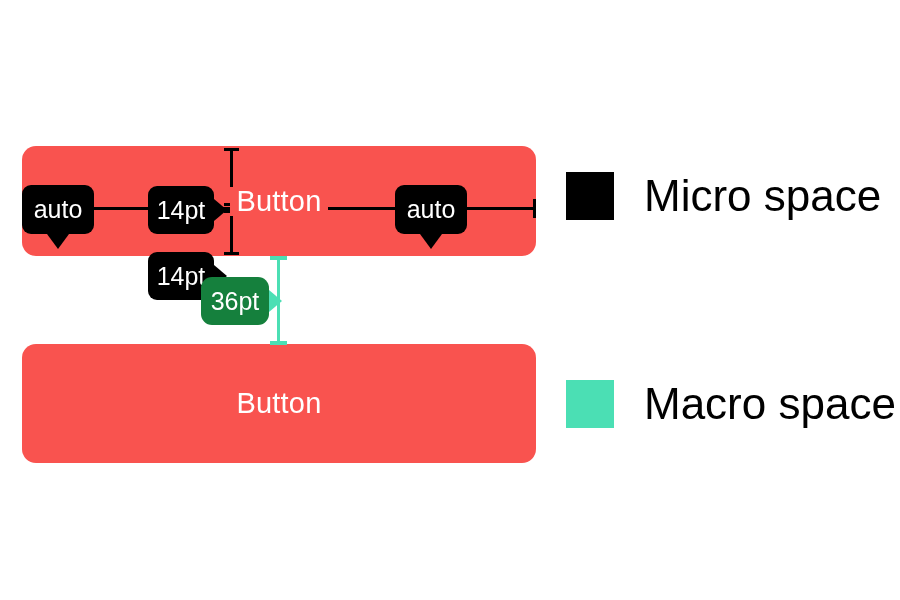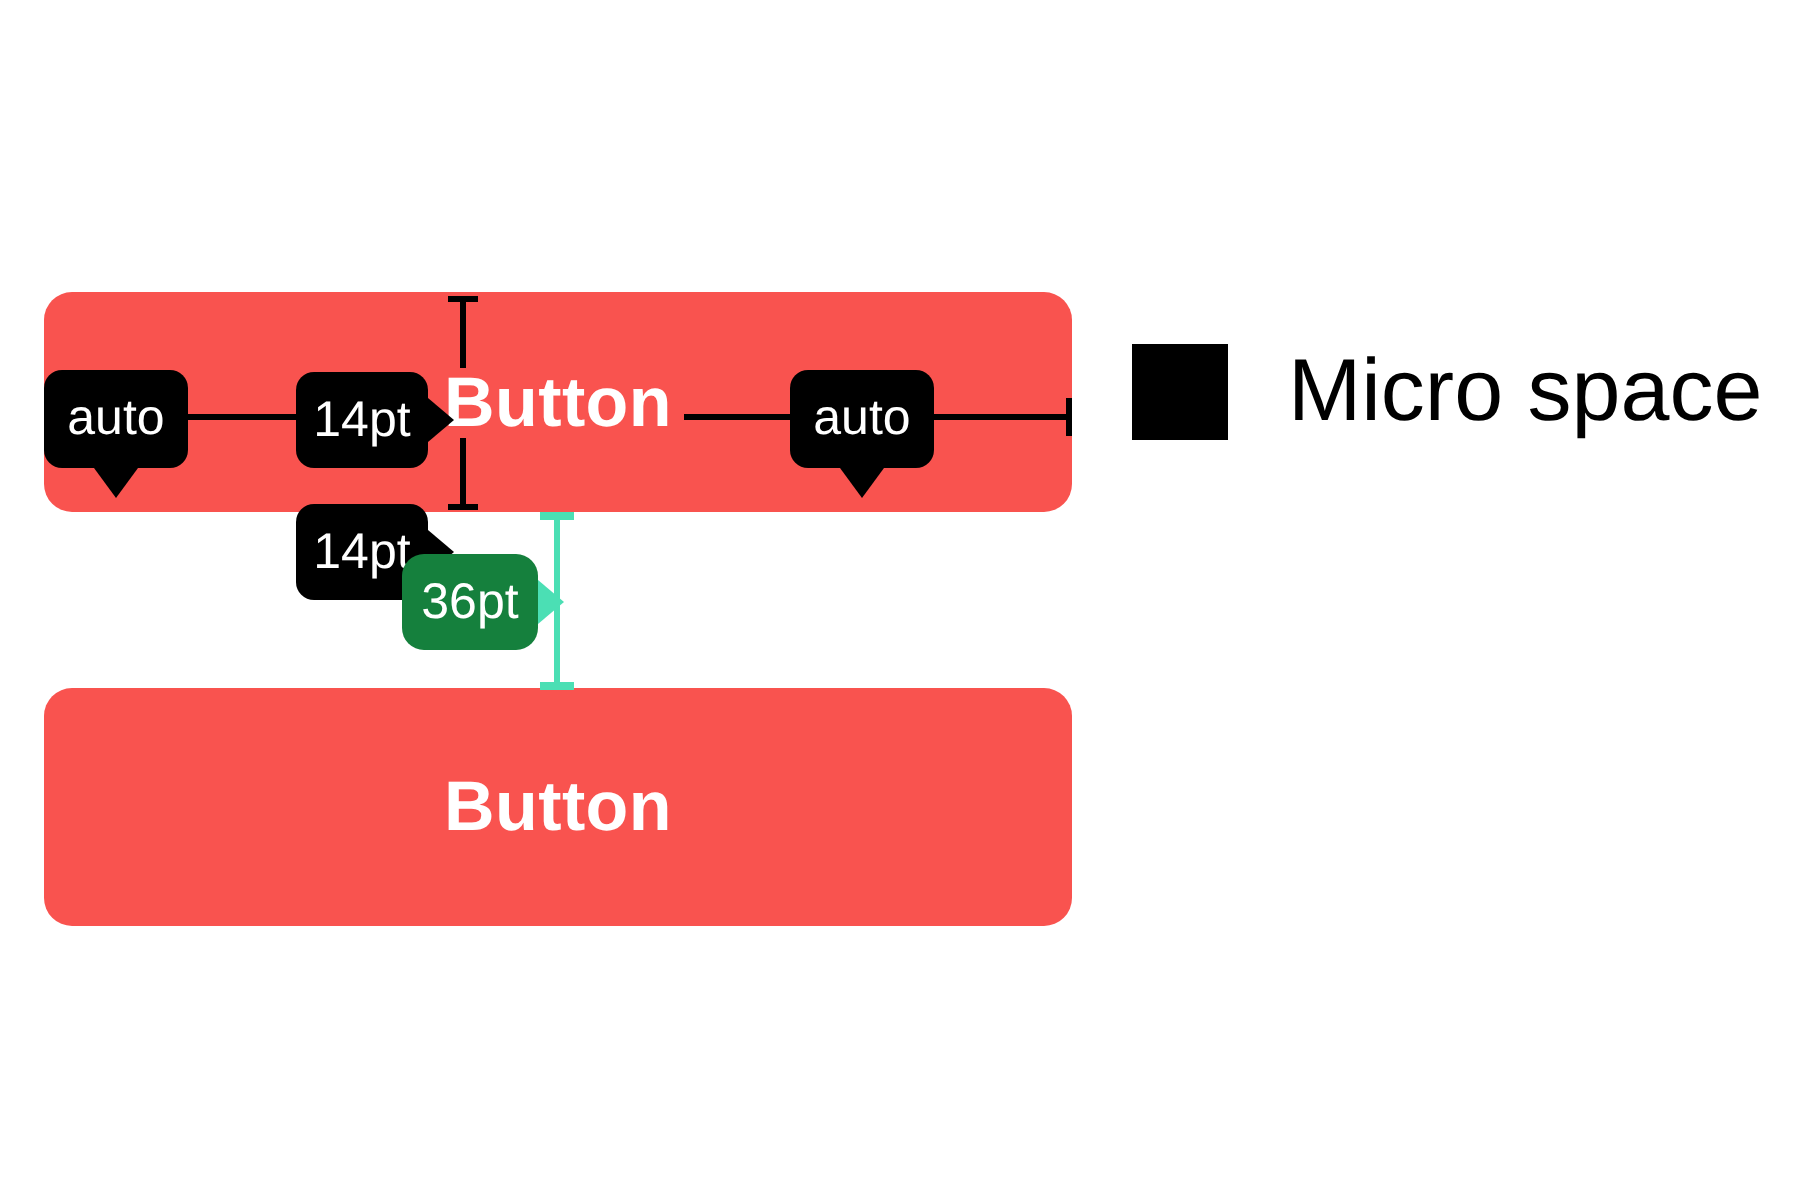--- a/index.html
+++ b/index.html
@@ -25,22 +25,22 @@
   .btn {
     position: absolute;
     background: #f9534f;
     border-radius: 14px;
     display: flex;
     align-items: center;
     justify-content: center;
   }
   .btn-label {
     color: #ffffff;
-    font-size: 35px;
-    font-weight: 700;
+    font-size: 29px;
+    font-weight: 400;
     letter-spacing: .2px;
     line-height: 1;
     white-space: nowrap;
   }
   #btn-top {
     left: 22px;
     top: 146px;
     width: 514px;
     height: 110px;
   }
@@ -228,14 +228,18 @@
 
   <div class="btn" id="btn-bottom">
     <span class="btn-label">Button</span>
   </div>
 
   <div class="legend-row" id="legend-micro">
     <span class="legend-swatch micro"></span>
     <span class="legend-label">Micro space</span>
   </div>
 
+  <div class="legend-row" id="legend-macro">
+    <span class="legend-swatch macro"></span>
+    <span class="legend-label">Macro space</span>
+  </div>
 
 </div>
 
 </body></html>

